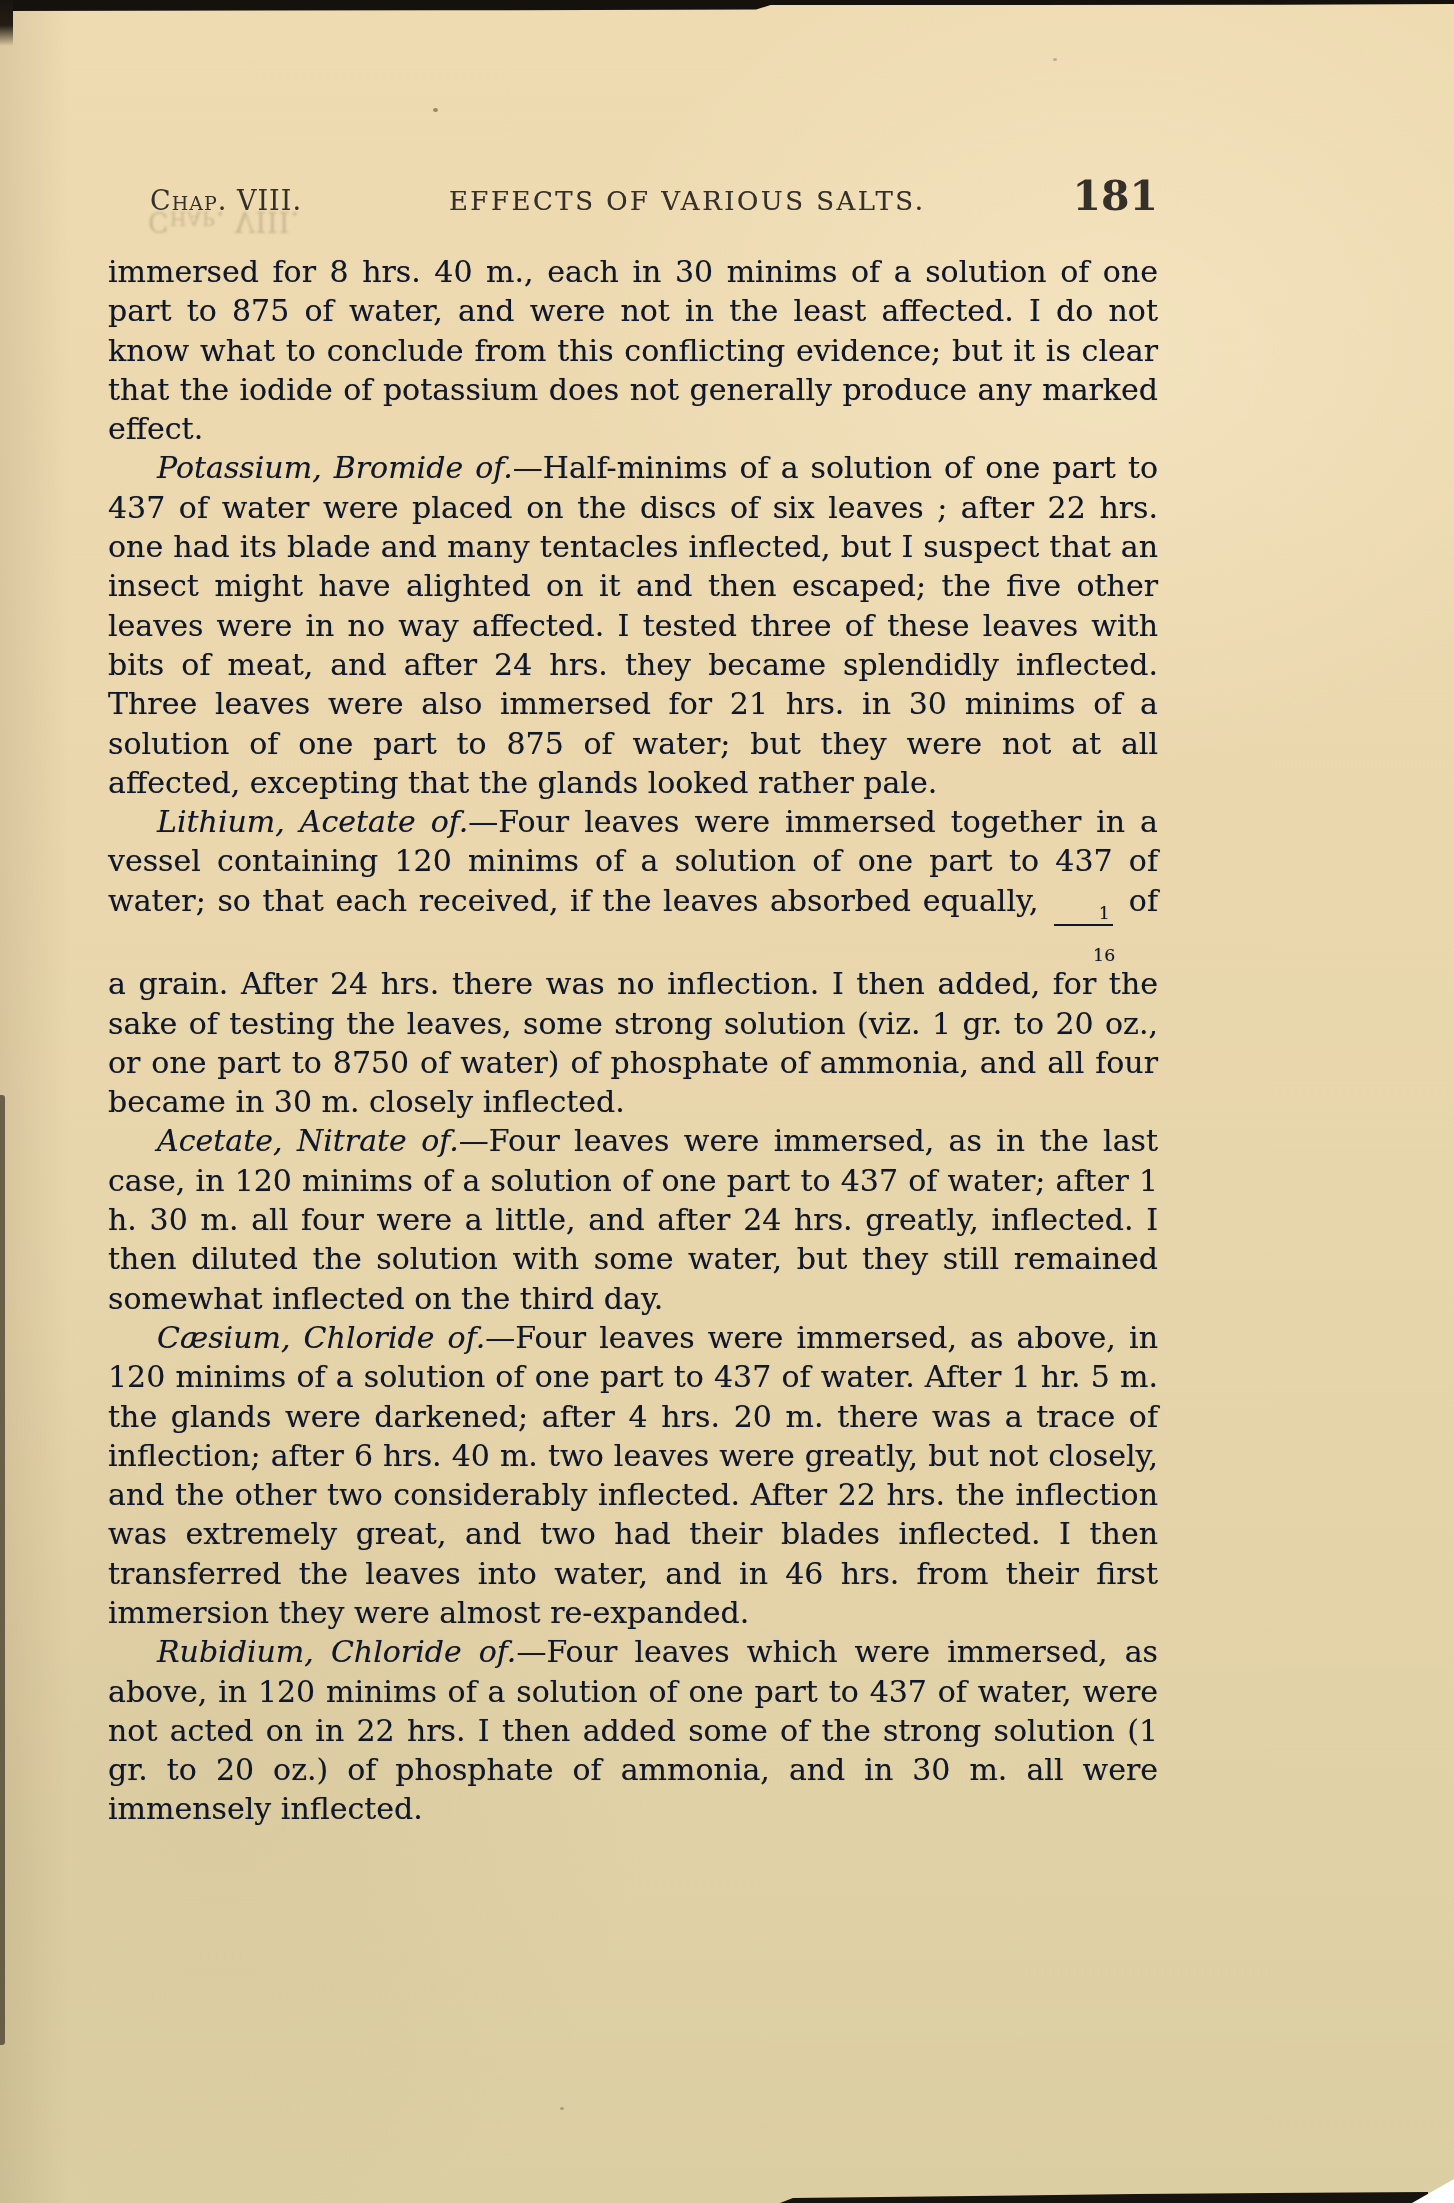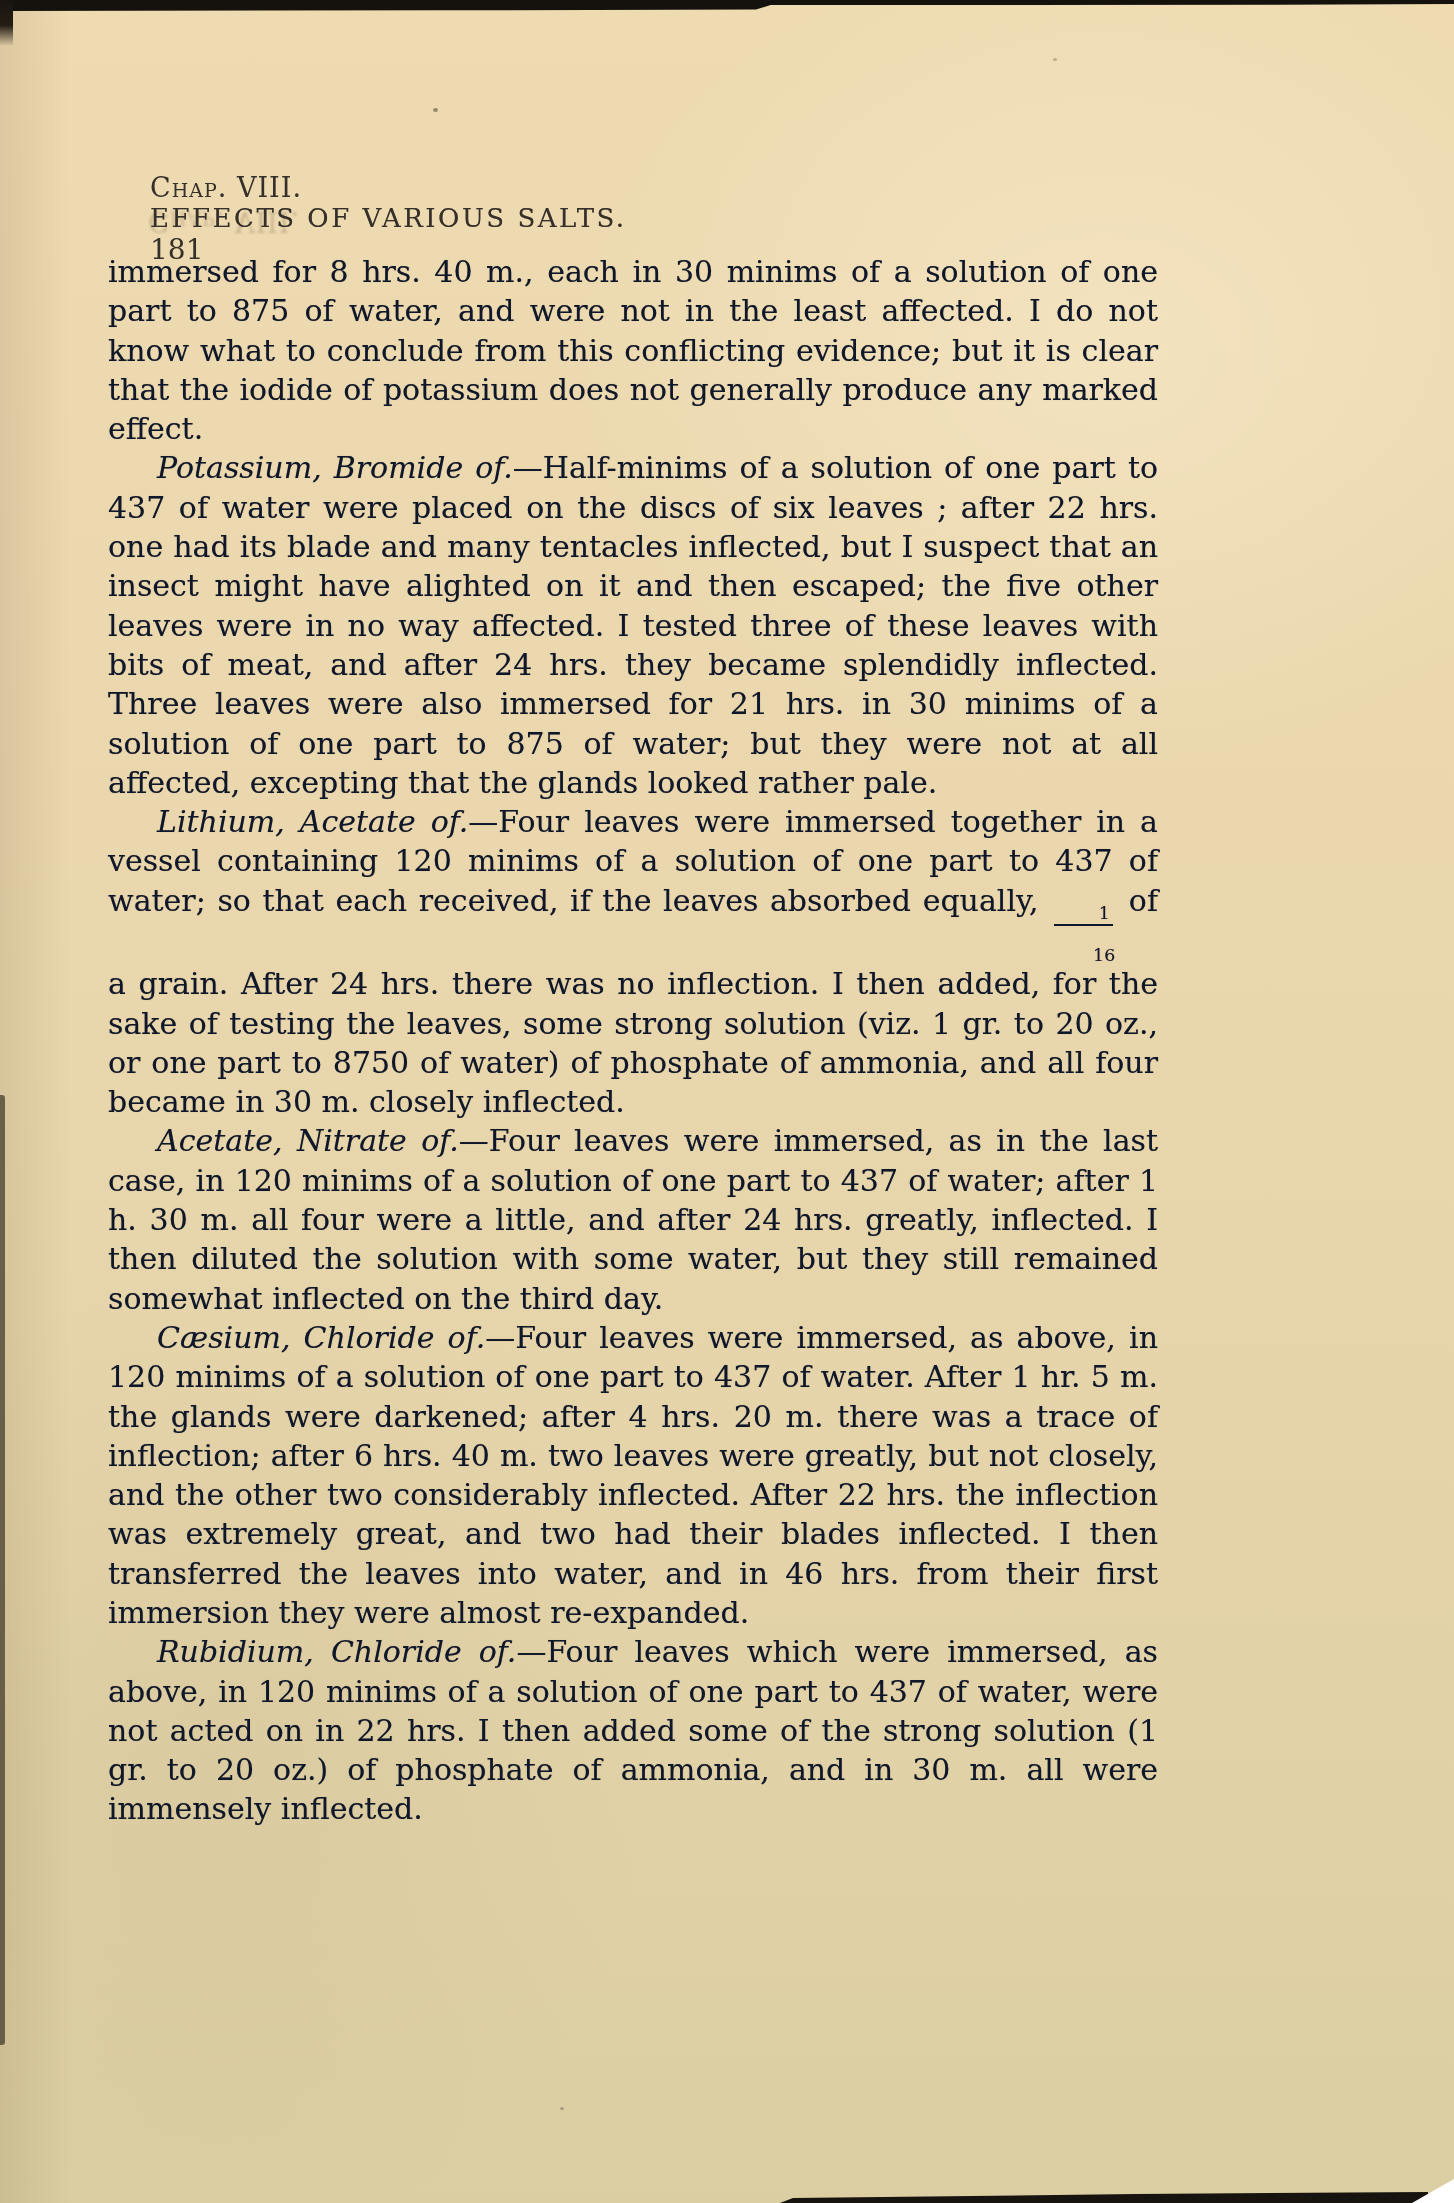--- a/index.html
+++ b/index.html
@@ -59,35 +59,34 @@
     transform: scaleY(-1);
     filter: blur(1.2px);
     letter-spacing: 1px;
     pointer-events: none;
   }
 
   .header {
     position: absolute; left: 108px; top: 172px; width: 1050px;
     display: flex; align-items: baseline;
     color: #36302a;
-    flex-direction: column;
   }
   .chapter {
     margin-left: 42px;
     font-variant: small-caps;
     font-size: 27px; letter-spacing: 1px;
     white-space: nowrap;
   }
   .running-title {
     flex: 1; text-align: center;
     font-size: 26px; letter-spacing: 2.5px;
     white-space: nowrap;
     text-shadow: 0 0 0.6px rgba(54,48,42,0.5);
   }
-  .page-number { font-size: 28px; white-space: nowrap; }
+  .page-number { font-size: 41px; white-space: nowrap; font-weight: bold; }
 
   .body-text {
     position: absolute; left: 108px; top: 252px; width: 1050px;
     font-size: 30px; line-height: 39.3px;
     color: #0f172a;
     text-align: justify;
     text-shadow: 0 0 0.7px rgba(50,44,36,0.45);
   }
   .para { margin: 0; }
   .para.indent { text-indent: 42px; }

